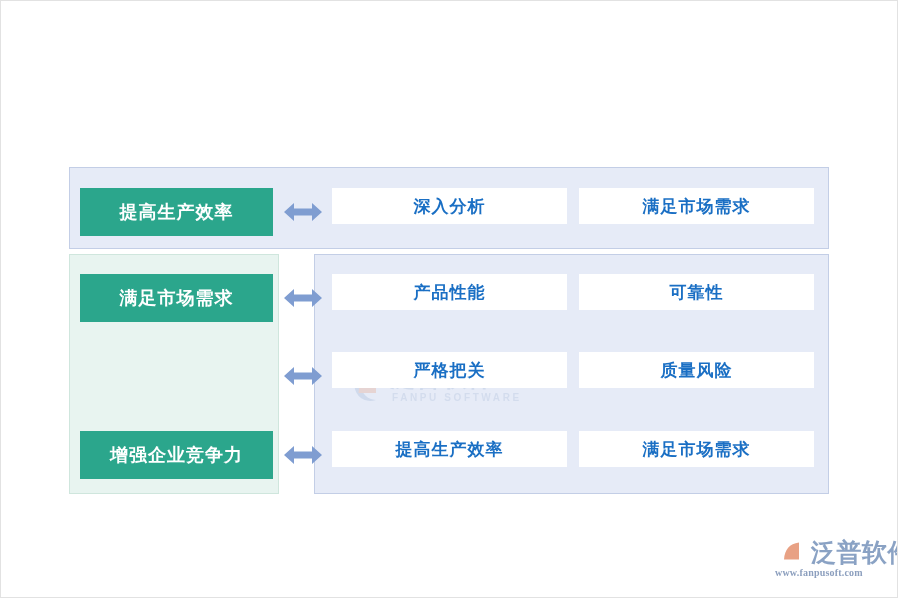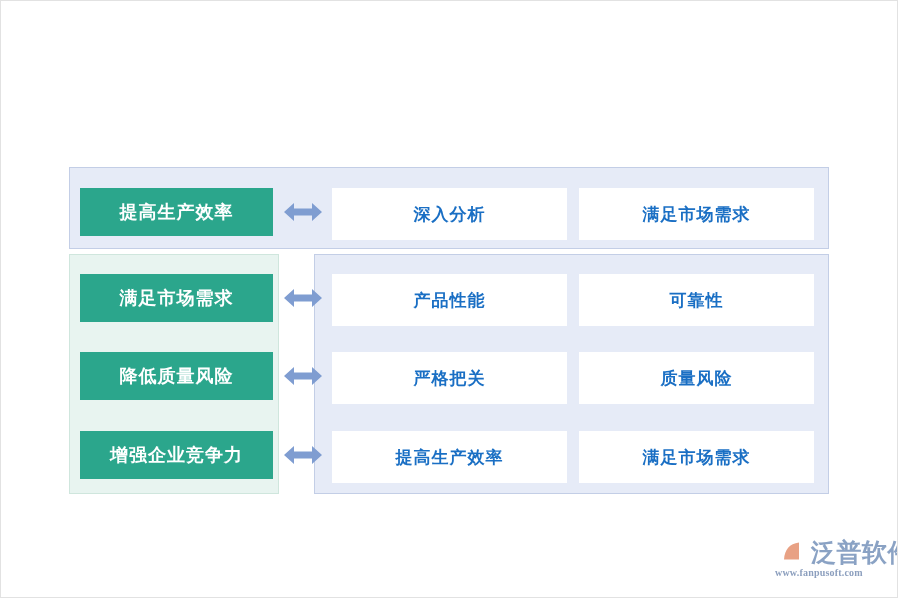--- a/index.html
+++ b/index.html
@@ -86,21 +86,21 @@
     font-family: "Liberation Serif", "DejaVu Serif", serif;
   }
   #green-0 { top: 187px; }
   #green-1 { top: 273px; }
   #green-2 { top: 351px; }
   #green-3 { top: 430px; }
 
   
   .white-box {
     position: absolute;
-    height: 52px;
+    height: 36px;
     background: #ffffff;
     color: #1a6fc4;
     font-size: 17px;
     font-weight: 700;
     display: flex;
     align-items: center;
     justify-content: center;
     letter-spacing: 1px;
     box-sizing: border-box;
     font-family: "Liberation Serif", "DejaVu Serif", serif;
@@ -218,21 +218,20 @@
         <path d="M30 7 A16 16 0 1 0 30 37 A13.5 13.5 0 1 1 30 7 Z" fill="#9fb6d6"></path>
         <path d="M30 10 C19 11 13 19 12.5 30 L30 30 Z" fill="#e8a184"></path>
       </svg>
     </span>
     <span class="wm-text">泛普软件</span>
     <span class="wm-sub">FANPU SOFTWARE</span>
   </div>
 
   <div class="green-box" id="green-0">提高生产效率</div>
   <div class="green-box" id="green-1">满足市场需求</div>
-  <div class="green-box" id="green-2">降低质量风险</div>
   <div class="green-box" id="green-3">增强企业竞争力</div>
 
   <div class="arrow" id="arrow-0">
     <svg width="38" height="24" viewBox="0 0 38 24">
         <path d="M0 12 L10 3 L10 8.5 L28 8.5 L28 3 L38 12 L28 21 L28 15.5 L10 15.5 L10 21 Z" fill="#7f9dd1"></path>
       </svg>
   </div>
   <div class="arrow" id="arrow-1">
     <svg width="38" height="24" viewBox="0 0 38 24">
         <path d="M0 12 L10 3 L10 8.5 L28 8.5 L28 3 L38 12 L28 21 L28 15.5 L10 15.5 L10 21 Z" fill="#7f9dd1"></path>

